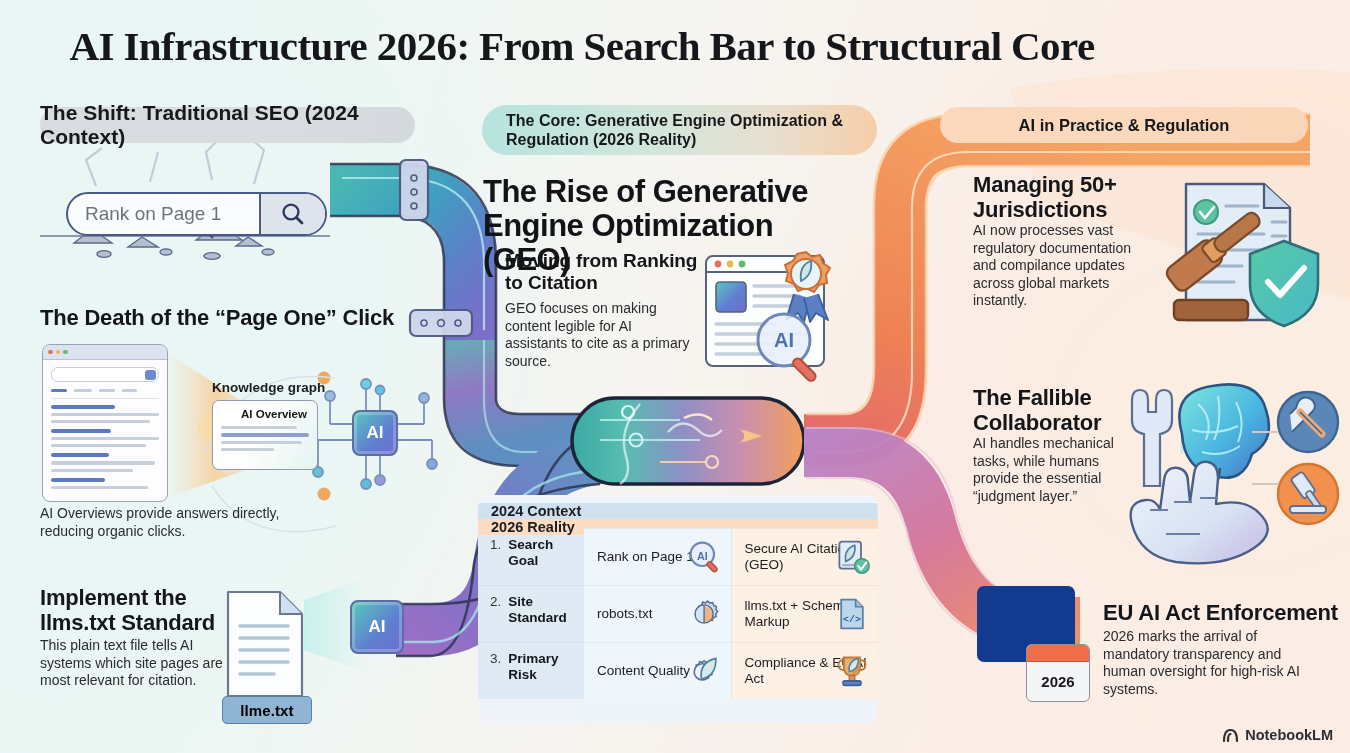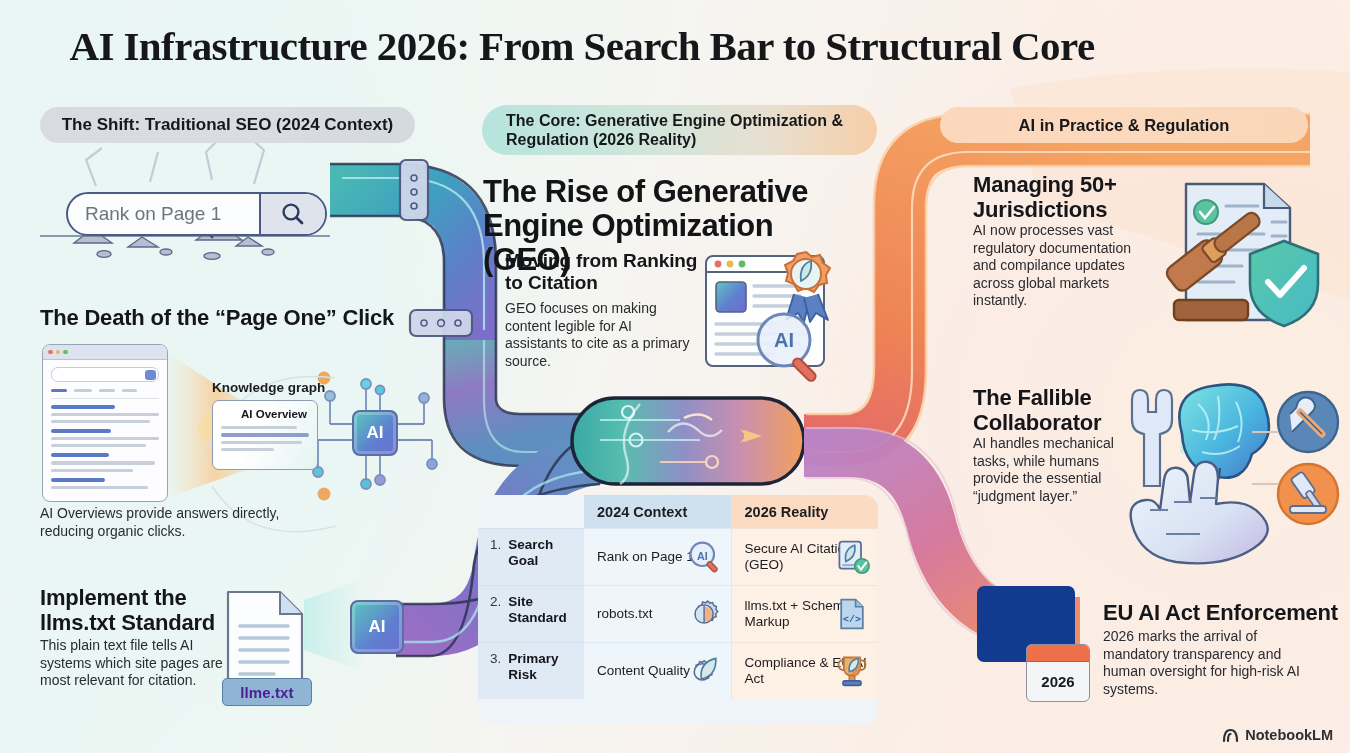--- a/index.html
+++ b/index.html
@@ -24,21 +24,21 @@
     padding-left:20px;
   }
 
   
   .pill{
     position:absolute;border-radius:28px;display:flex;align-items:center;
     font-weight:700;color:#17181b;box-sizing:border-box;
   }
   #pill-left{
     left:40px;top:107px;width:375px;height:36px;justify-content:center;
-    font-size:17px;
+    font-size:21px;
     background:linear-gradient(90deg,#d8dce1 0%,#d9dde2 60%,#d4d9de 100%);
   }
   #pill-center{
     left:482px;top:105px;width:395px;height:50px;padding:0 0 0 24px;
     font-size:16px;line-height:19px;
     background:linear-gradient(90deg,#b6e4dd 0%,#cfe6dc 40%,#e7dfd0 72%,#f6cfa8 100%);
     border-radius:26px;
   }
   #pill-right{
     left:940px;top:107px;width:368px;height:36px;justify-content:center;
@@ -80,21 +80,21 @@
     position:absolute;left:212px;top:380px;font-size:13.5px;font-weight:700;color:#1b1c20;
   }
 
   
   #table{
     position:absolute;left:478px;top:495px;width:400px;height:228px;
     border-radius:14px;overflow:hidden;
     background:#eef4fa;
   }
   .trow{display:flex;height:57px;}
-  .thead{height:33px;}
+  .thead{height:33px;flex-direction:column;}
   .tc-label{
     width:106px;box-sizing:border-box;padding:8px 0 0 12px;
     display:flex;gap:7px;align-items:flex-start;
     font-size:13.5px;font-weight:700;color:#15161a;line-height:16px;
     background:#dfeaf5;
   }
   .thead .tc-label{background:transparent;}
   .tc-num{font-weight:400;color:#35363a;}
   .tc-a,.tc-b{
     box-sizing:border-box;flex:1;display:flex;align-items:center;
@@ -135,24 +135,24 @@
   .line{height:3.2px;border-radius:2px;background:#c7cfda;margin-bottom:4px;}
 
   
   #serp{
     position:absolute;left:42px;top:344px;width:124px;height:156px;
     background:#fdfdff;border:1.5px solid #9aa3b4;border-radius:8px;overflow:hidden;
   }
   #serp .bar{height:14px;background:#dde3ee;border-bottom:1px solid #b9c2d2;display:flex;align-items:center;gap:3px;padding-left:5px;}
   .dot{width:4.5px;height:4.5px;border-radius:50%;}
   #doclabel{
-    position:absolute;left:222px;top:678px;width:88px;height:26px;
+    position:absolute;left:222px;top:696px;width:88px;height:26px;
     background:#8fb4d4;border:1.4px solid #5c7fa5;border-radius:5px;
     display:flex;align-items:center;justify-content:center;
-    color:#4c1d95;font-size:15px;font-weight:700;letter-spacing:.1px;
+    color:#000000;font-size:15px;font-weight:700;letter-spacing:.1px;
   }
 
   
   .aichip{
     position:absolute;border-radius:8px;display:flex;align-items:center;justify-content:center;
     font-size:17px;font-weight:700;color:#fff;
     border:2px solid #5b6ea5;
     background:linear-gradient(135deg,#58c8bd 0%,#5f7fd0 60%,#6b6fd0 100%);
     box-shadow:inset 0 0 0 3px rgba(255,255,255,.22);
   }

